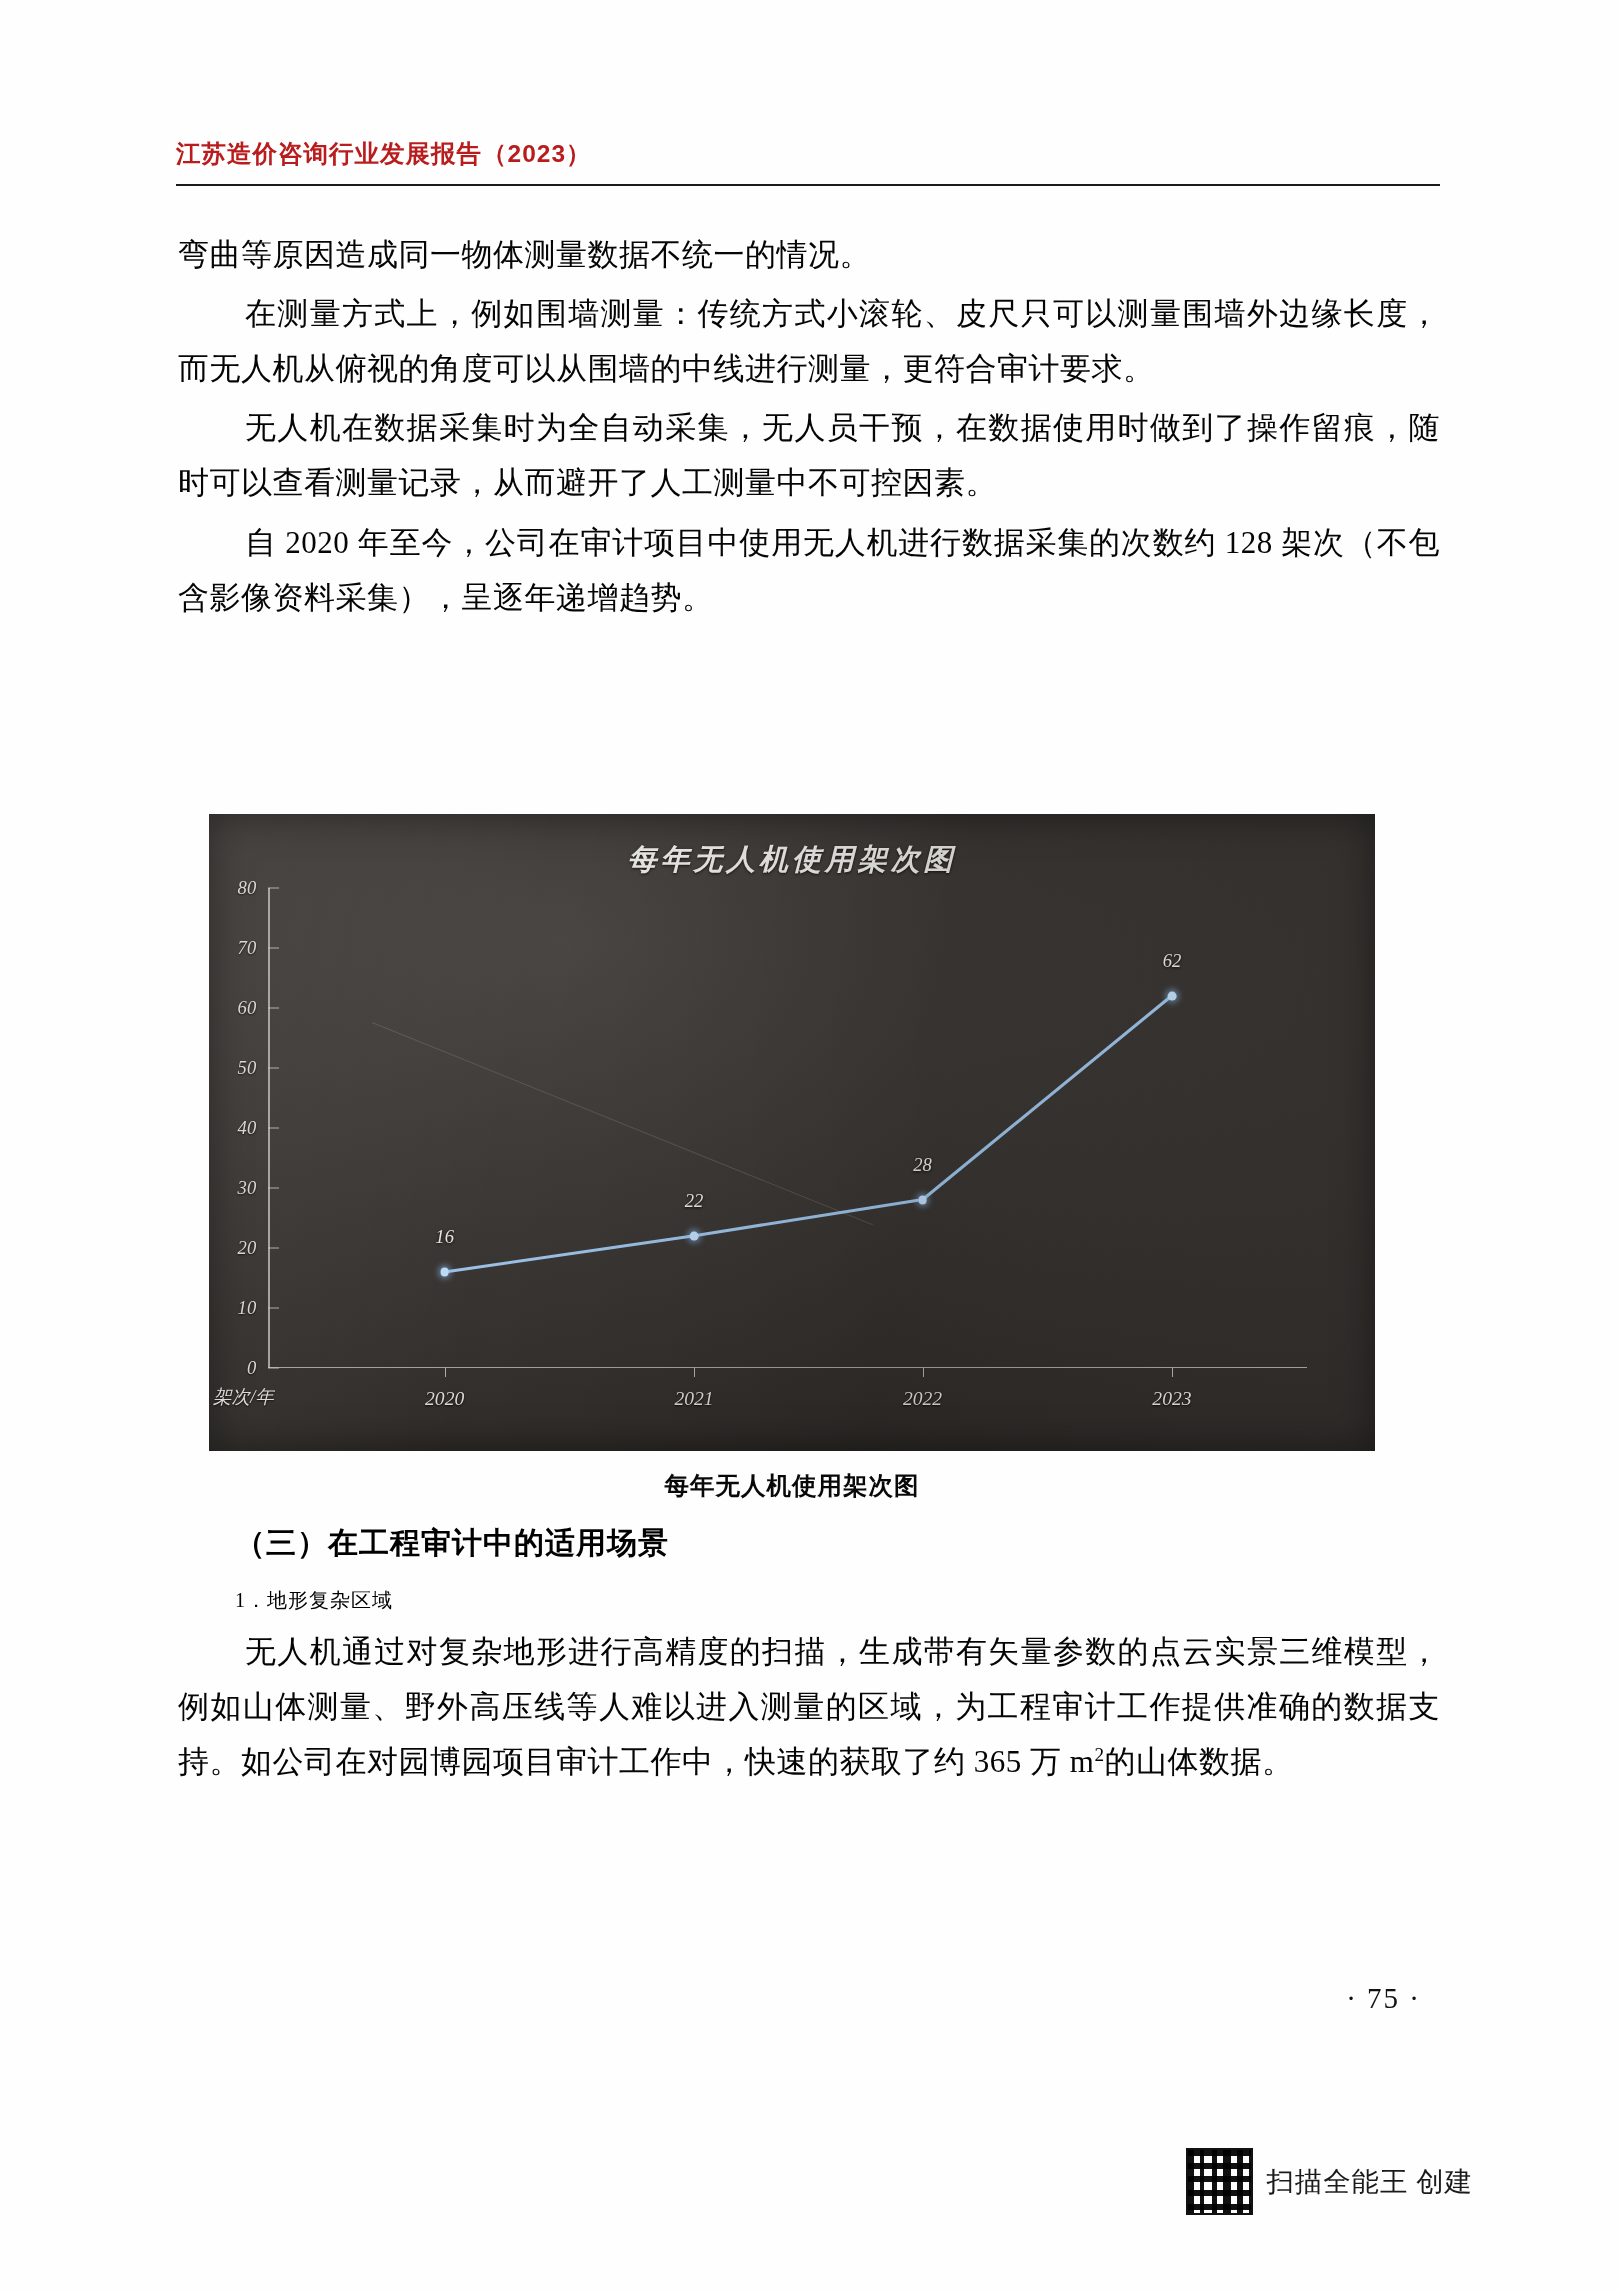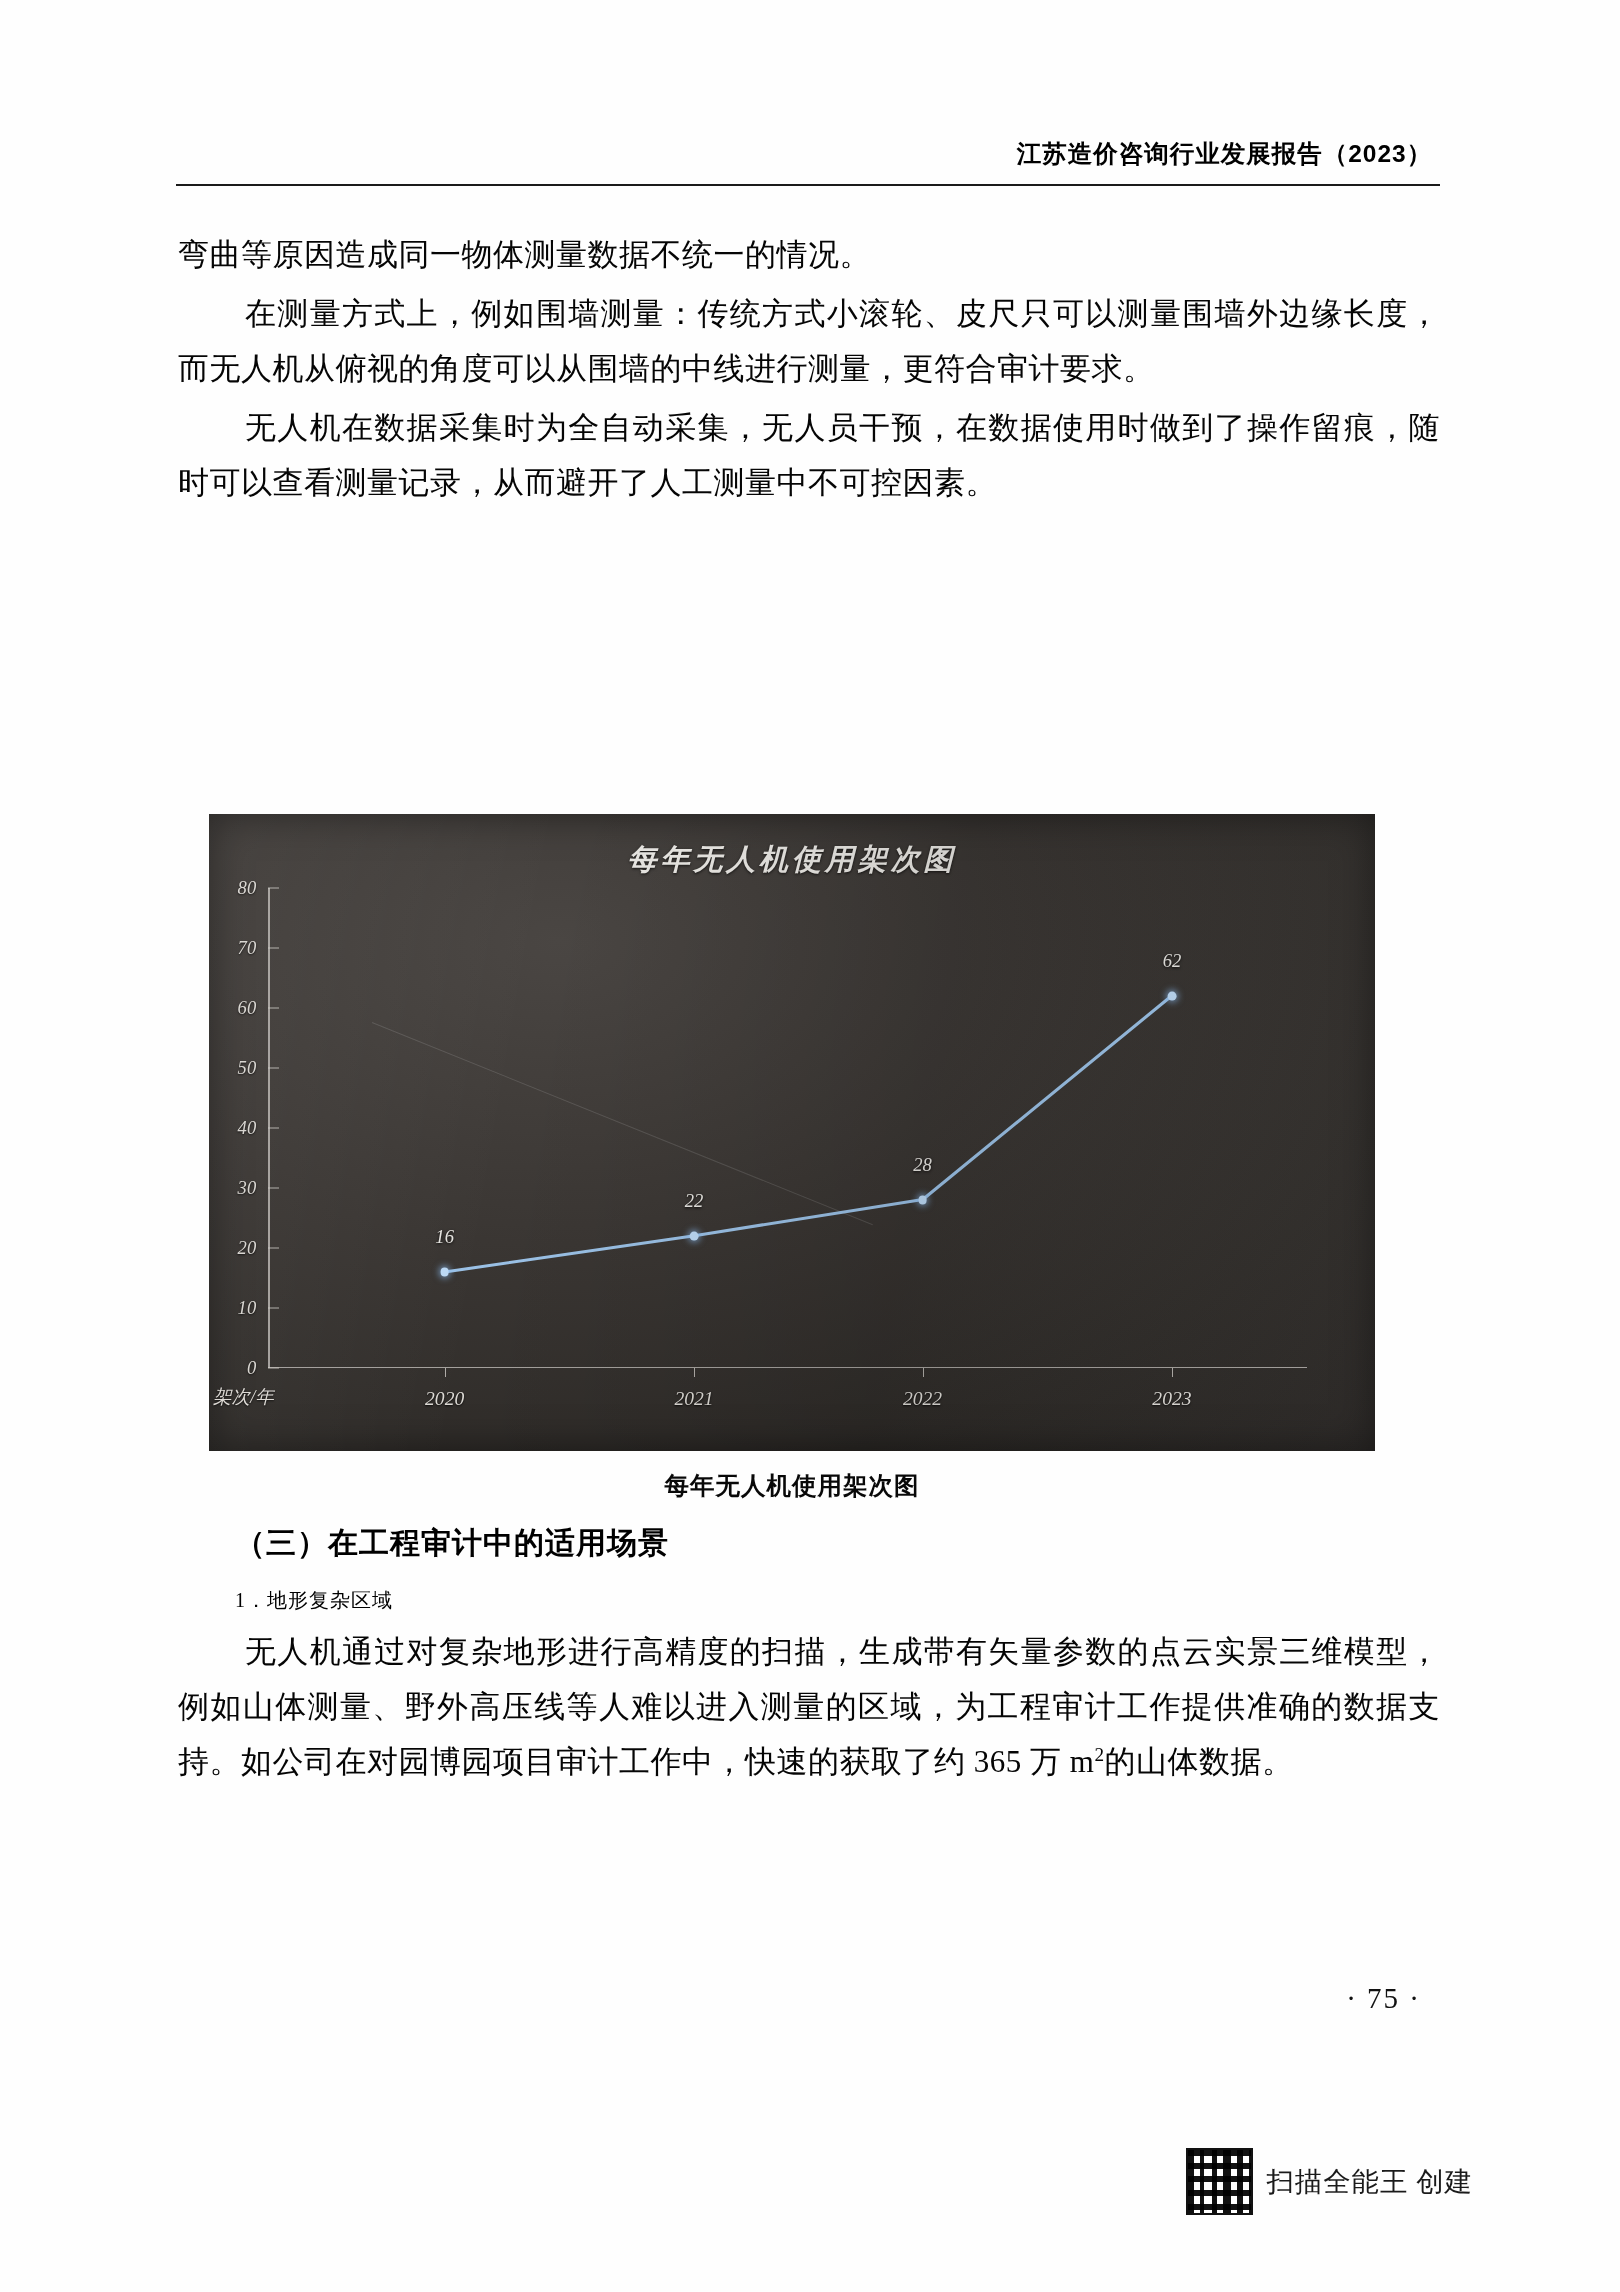--- a/index.html
+++ b/index.html
@@ -20,26 +20,26 @@
     overflow: hidden;
   }
   
   .header {
     position: absolute;
     left: 176px;
     top: 137px;
     width: 1264px;
   }
   .header-title {
-    text-align: right;
+    text-align: left;
     font-family: "Liberation Sans", sans-serif;
     font-weight: bold;
     font-size: 24.5px;
     letter-spacing: 1px;
-    color: #000000;
+    color: #b91c1c;
     padding-right: 7.8px;
   }
   .header-rule {
     margin-top: 13.7px;
     border-bottom: 2.5px solid #1a1a1a;
     width: 100%;
   }
   
   .content {
     position: absolute;
@@ -256,20 +256,21 @@
 
   <div class="header">
     <div class="header-title">江苏造价咨询行业发展报告（2023）</div>
     <div class="header-rule"></div>
   </div>
 
   <div class="content">
     <p class="para">弯曲等原因造成同一物体测量数据不统一的情况。</p>
     <p class="para indent">在测量方式上，例如围墙测量：传统方式小滚轮、皮尺只可以测量围墙外边缘长度，而无人机从俯视的角度可以从围墙的中线进行测量，更符合审计要求。</p>
     <p class="para indent">无人机在数据采集时为全自动采集，无人员干预，在数据使用时做到了操作留痕，随时可以查看测量记录，从而避开了人工测量中不可控因素。</p>
+    <p class="para indent sp-before">自 2020 年至今，公司在审计项目中使用无人机进行数据采集的次数约 128 架次（不包含影像资料采集），呈逐年递增趋势。</p>
   </div>
 
   <div class="figure">
     <div class="photo">
       <div class="chart-title">每年无人机使用架次图</div>
 
       <div class="plot">
 
         <div class="axis-line" style="left:0; top:0; width:1.5px; height:100%;"></div>
         <div class="axis-line" style="left:0; bottom:0; height:1.5px; width:100%;"></div>

